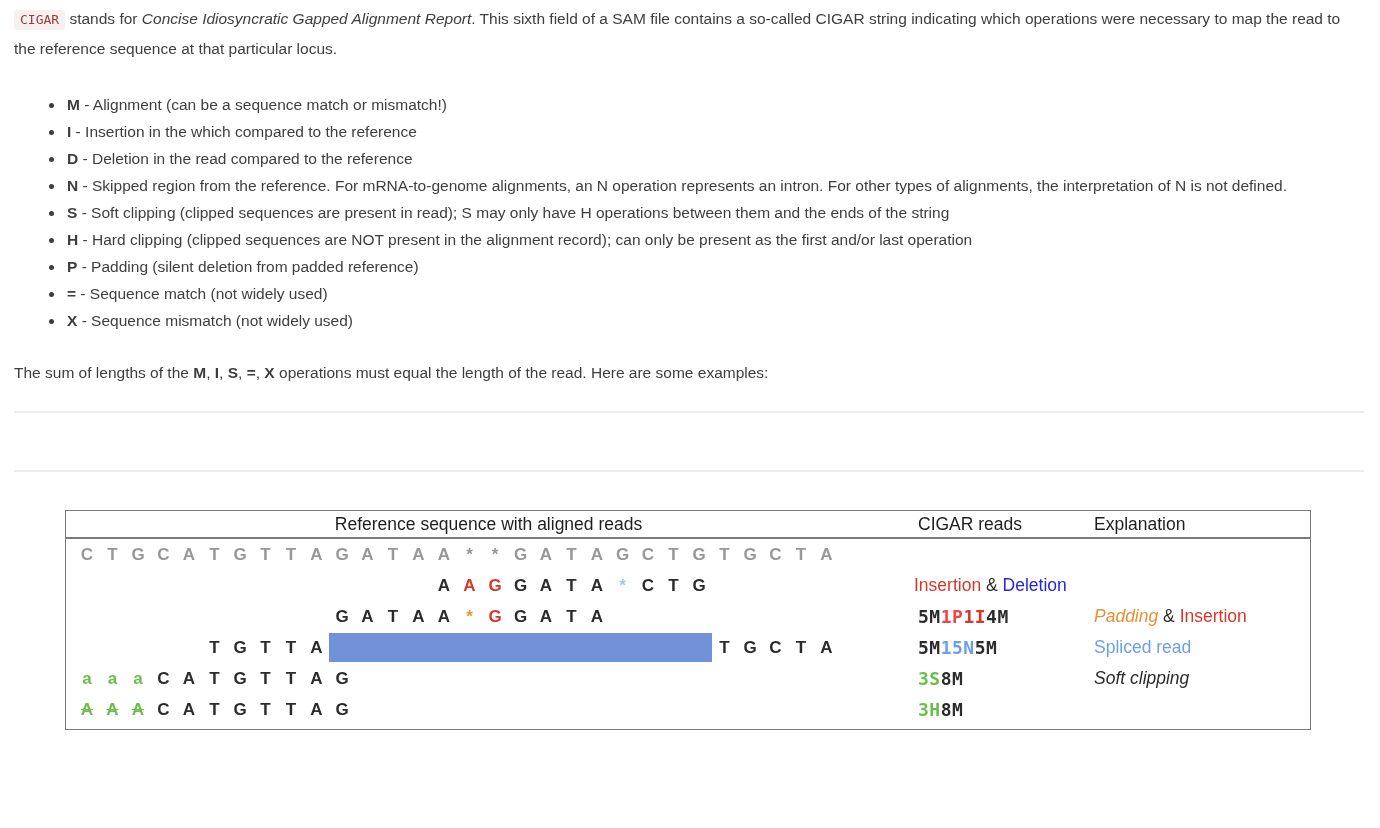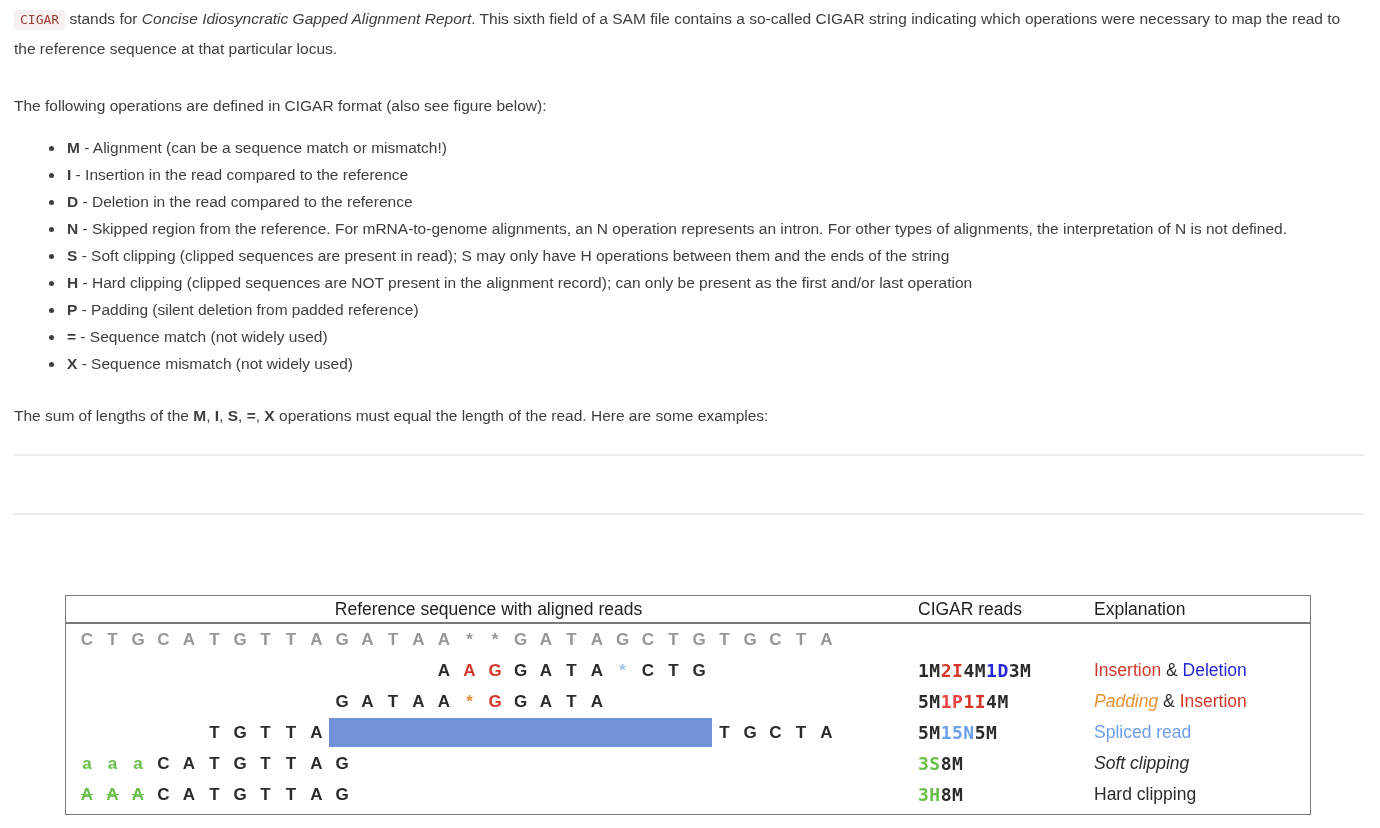--- a/index.html
+++ b/index.html
@@ -47,21 +47,21 @@
 
   hr.rule {
     border: none;
     border-top: 2px solid #ececec;
     margin: 0;
   }
   #rule-1 { margin-top: 24px; }
   #rule-2 { margin-top: 57px; }
 
   
-  .figure-wrap { margin-top: 80px; margin-left: 51px; }
+  .figure-wrap { margin-top: 38px; margin-left: 51px; }
   .fig-table {
     width: 1246px;
     border: 1px solid #7a7a7a;
     background: #fff;
   }
   .fig-header {
     display: flex;
     height: 28px;
     line-height: 27px;
     border-bottom: 2px solid #7a7a7a;
@@ -105,25 +105,24 @@
     font-size: 17.5px;
   }
 </style>
 </head>
 <body>
 
 <div class="content">
 
   <p class="body-text" id="intro"><code class="inline-code">CIGAR</code><span> stands for </span><em class="italic">Concise Idiosyncratic Gapped Alignment Report</em><span>. This sixth field of a SAM file contains a so-called CIGAR string indicating which operations were necessary to map the read to the reference sequence at that particular locus.</span></p>
 
-  <p class="body-text" id="ops-intro">The following operations are defined in CIGAR format (also see figure below):</p>
 
   <ul class="ops-list" id="ops-list">
       <li><span class="bold">M</span><span> - Alignment (can be a sequence match or mismatch!)</span></li>
-      <li><span class="bold">I</span><span> - Insertion in the read compared to the reference</span></li>
+      <li><span class="bold">I</span><span> - Insertion in the which compared to the reference</span></li>
       <li><span class="bold">D</span><span> - Deletion in the read compared to the reference</span></li>
       <li><span class="bold">N</span><span> - Skipped region from the reference. For mRNA-to-genome alignments, an N operation represents an intron. For other types of alignments, the interpretation of N is not defined.</span></li>
       <li><span class="bold">S</span><span> - Soft clipping (clipped sequences are present in read); S may only have H operations between them and the ends of the string</span></li>
       <li><span class="bold">H</span><span> - Hard clipping (clipped sequences are NOT present in the alignment record); can only be present as the first and/or last operation</span></li>
       <li><span class="bold">P</span><span> - Padding (silent deletion from padded reference)</span></li>
       <li><span class="bold">=</span><span> - Sequence match (not widely used)</span></li>
       <li><span class="bold">X</span><span> - Sequence mismatch (not widely used)</span></li>
     </ul>
 
   <p class="body-text" id="sum-paragraph"><span>The sum of lengths of the </span><span class="bold">M</span><span>, </span><span class="bold">I</span><span>, </span><span class="bold">S</span><span>, </span><span class="bold">=</span><span>, </span><span class="bold">X</span><span> operations must equal the length of the read. Here are some examples:</span></p>
@@ -182,21 +181,20 @@
               <span class="seq-char" style="left: 416px; color: rgb(213, 56, 43);">G</span>
               <span class="seq-char" style="left: 441.5px; color: rgb(43, 43, 43);">G</span>
               <span class="seq-char" style="left: 467px; color: rgb(43, 43, 43);">A</span>
               <span class="seq-char" style="left: 492.5px; color: rgb(43, 43, 43);">T</span>
               <span class="seq-char" style="left: 518px; color: rgb(43, 43, 43);">A</span>
               <span class="seq-char" style="left: 543.5px; color: rgb(159, 197, 232);">*</span>
               <span class="seq-char" style="left: 569px; color: rgb(43, 43, 43);">C</span>
               <span class="seq-char" style="left: 594.5px; color: rgb(43, 43, 43);">T</span>
               <span class="seq-char" style="left: 620px; color: rgb(43, 43, 43);">G</span>
             </div>
-            <div class="cigar-cell"><span style="color: rgb(43, 43, 43);">1M</span><span style="color: rgb(213, 56, 43);">2I</span><span style="color: rgb(43, 43, 43);">4M</span><span style="color: rgb(38, 38, 216);">1D</span><span style="color: rgb(43, 43, 43);">3M</span></div>
             <div class="expl-cell"><span style="color: rgb(213, 56, 43);">Insertion</span><span style="color: rgb(43, 43, 43);"> &amp; </span><span style="color: rgb(38, 38, 216);">Deletion</span></div>
           </div>
           <div class="fig-row">
             <div class="seq-area">
               <span class="seq-char" style="left: 263px; color: rgb(43, 43, 43);">G</span>
               <span class="seq-char" style="left: 288.5px; color: rgb(43, 43, 43);">A</span>
               <span class="seq-char" style="left: 314px; color: rgb(43, 43, 43);">T</span>
               <span class="seq-char" style="left: 339.5px; color: rgb(43, 43, 43);">A</span>
               <span class="seq-char" style="left: 365px; color: rgb(43, 43, 43);">A</span>
               <span class="seq-char" style="left: 390.5px; color: rgb(230, 145, 56);">*</span>
@@ -251,19 +249,18 @@
               <span class="seq-char" style="left: 84.5px; color: rgb(43, 43, 43);">C</span>
               <span class="seq-char" style="left: 110px; color: rgb(43, 43, 43);">A</span>
               <span class="seq-char" style="left: 135.5px; color: rgb(43, 43, 43);">T</span>
               <span class="seq-char" style="left: 161px; color: rgb(43, 43, 43);">G</span>
               <span class="seq-char" style="left: 186.5px; color: rgb(43, 43, 43);">T</span>
               <span class="seq-char" style="left: 212px; color: rgb(43, 43, 43);">T</span>
               <span class="seq-char" style="left: 237.5px; color: rgb(43, 43, 43);">A</span>
               <span class="seq-char" style="left: 263px; color: rgb(43, 43, 43);">G</span>
             </div>
             <div class="cigar-cell"><span style="color: rgb(106, 191, 75);">3H</span><span style="color: rgb(43, 43, 43);">8M</span></div>
-            <div class="expl-cell"><span style="color: rgb(43, 43, 43);">Hard clipping</span></div>
           </div>
         </div>
     </div>
   </div>
 
 </div>
 
 </body></html>

